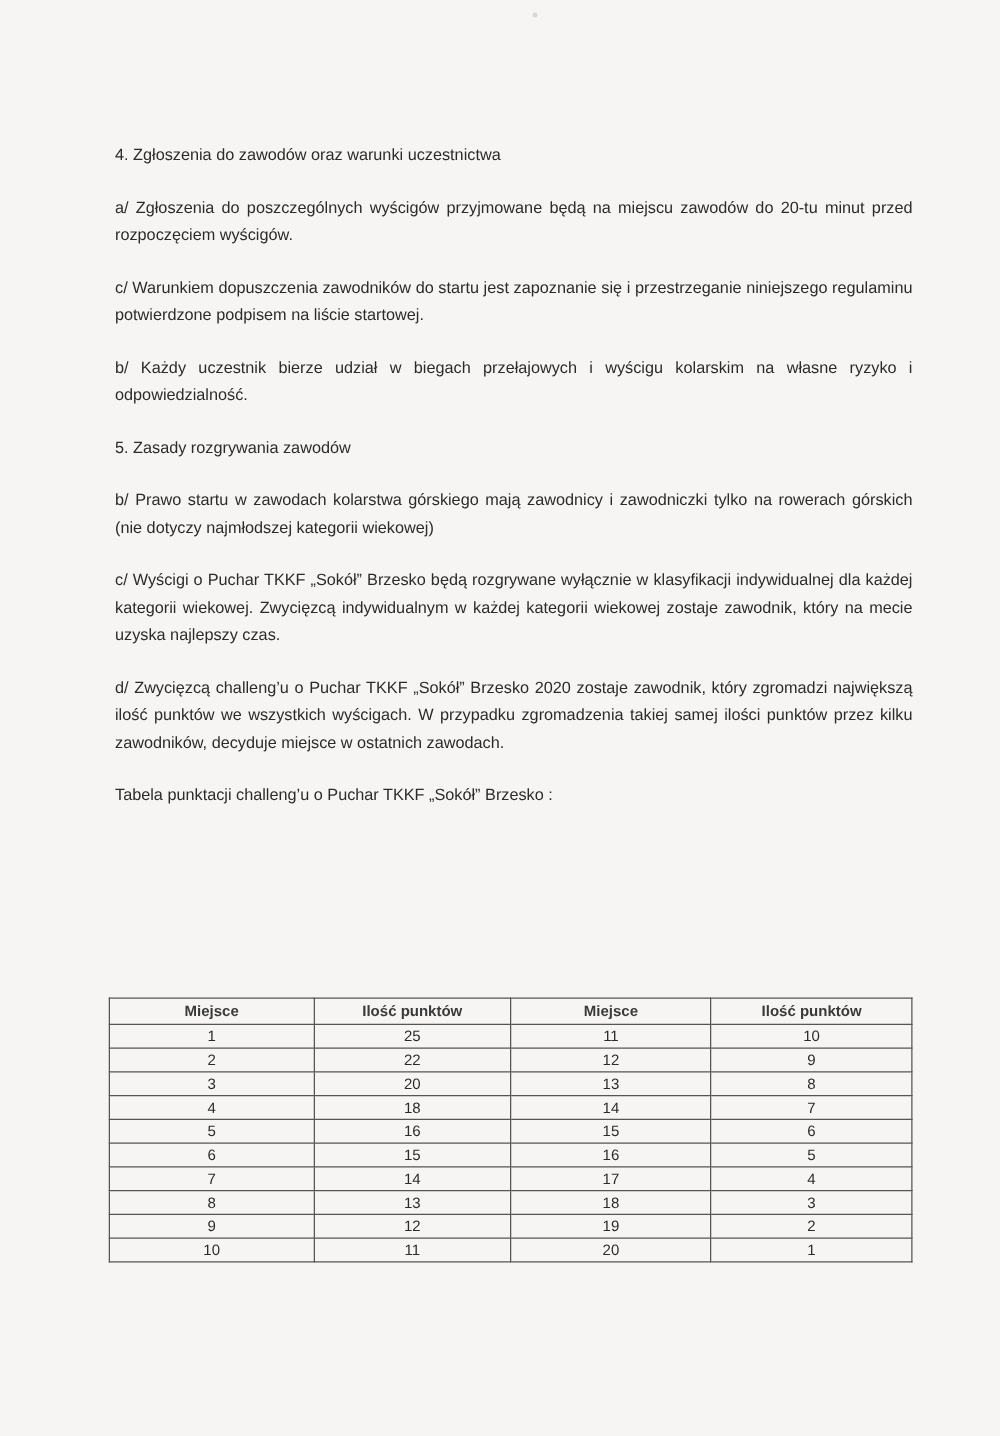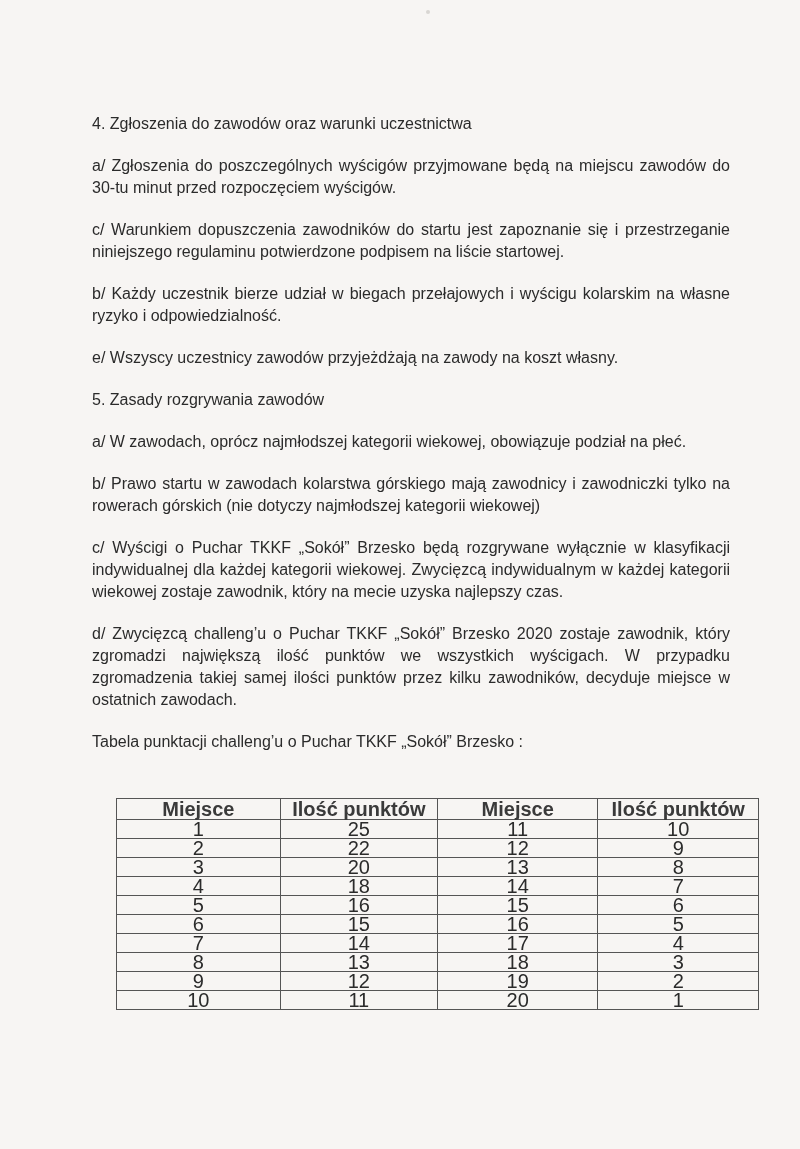--- a/index.html
+++ b/index.html
@@ -6,63 +6,60 @@
   body {
     width: 800px; height: 1149px;
     background: #f7f5f3;
     position: relative;
     overflow: hidden;
     font-family: "Liberation Sans", "DejaVu Sans", sans-serif;
     color: #2b2b2b;
   }
   .page {
     position: absolute; left: 92px; top: 113px; width: 638px;
-    font-size: 16px; line-height: 22px;
+    font-size: 13px; line-height: 22px;
   }
   .section-title { margin: 0 0 20px 0; }
   p.para { margin: 0 0 20px 0; text-align: justify; }
   p.para .line { display: block; }
   b.bold { font-weight: bold; }
   .table-wrap {
     position: absolute; left: 87px; top: 798px; width: 643px;
   }
   table.points {
     width: 100%; border-collapse: collapse;
-    font-size: 20px;
-    margin-left: 29px;
+    font-size: 12px;
   }
   table.points th, table.points td {
     border: 1px solid #555;
     text-align: center;
     height: 18px; padding: 0;
     line-height: 18px;
   }
   table.points th { font-weight: bold; color: #3a3a3a; height: 20px; }
   .col1 { width: 25.5%; } .col2 { width: 24.5%; } .col3 { width: 25%; } .col4 { width: 25%; }
   .mark { position:absolute; left: 426px; top: 10px; width: 4px; height: 4px; background:#d9d6d3; border-radius:2px; }
 </style>
 </head>
 <body>
 
 <div class="mark"></div>
 
 <div class="page">
   <div class="section-title">4. Zgłoszenia do zawodów oraz warunki uczestnictwa</div>
 
   <p class="para">
-    <span class="line">a/ Zgłoszenia do poszczególnych wyścigów przyjmowane będą na miejscu zawodów do 30-tu minut przed rozpoczęciem wyścigów.</span>
+    <span class="line">a/ Zgłoszenia do poszczególnych wyścigów przyjmowane będą na miejscu zawodów do 20-tu minut przed rozpoczęciem wyścigów.</span>
   </p>
 
   <p class="para">c/ Warunkiem dopuszczenia zawodników do startu jest zapoznanie się i przestrzeganie niniejszego regulaminu potwierdzone podpisem na liście startowej.</p>
   <p class="para">b/ Każdy uczestnik bierze udział w biegach przełajowych i wyścigu kolarskim na własne ryzyko i odpowiedzialność.</p>
-  <p class="para">e/ Wszyscy uczestnicy zawodów przyjeżdżają na zawody na koszt własny.</p>
 
   <div class="section-title">5. Zasady rozgrywania zawodów</div>
 
-  <p class="para">a/ W zawodach, oprócz najmłodszej kategorii wiekowej, obowiązuje podział na płeć.</p>
   <p class="para">b/ Prawo startu w zawodach kolarstwa górskiego mają zawodnicy i zawodniczki tylko na rowerach górskich  (nie dotyczy najmłodszej kategorii wiekowej)</p>
   <p class="para">c/ Wyścigi o Puchar TKKF „Sokół” Brzesko będą rozgrywane wyłącznie w klasyfikacji indywidualnej dla każdej kategorii wiekowej. Zwycięzcą indywidualnym w każdej kategorii wiekowej zostaje zawodnik, który na mecie uzyska najlepszy czas.</p>
   <p class="para">d/ Zwycięzcą challeng’u o Puchar TKKF „Sokół” Brzesko  2020 zostaje zawodnik, który zgromadzi największą ilość punktów we wszystkich wyścigach. W przypadku zgromadzenia takiej samej ilości punktów przez kilku zawodników, decyduje miejsce w ostatnich zawodach.</p>
   <p class="para">Tabela punktacji challeng’u o Puchar TKKF „Sokół” Brzesko :</p>
 </div>
 
 <div class="table-wrap">
   <table class="points">
     <thead>
       <tr>

